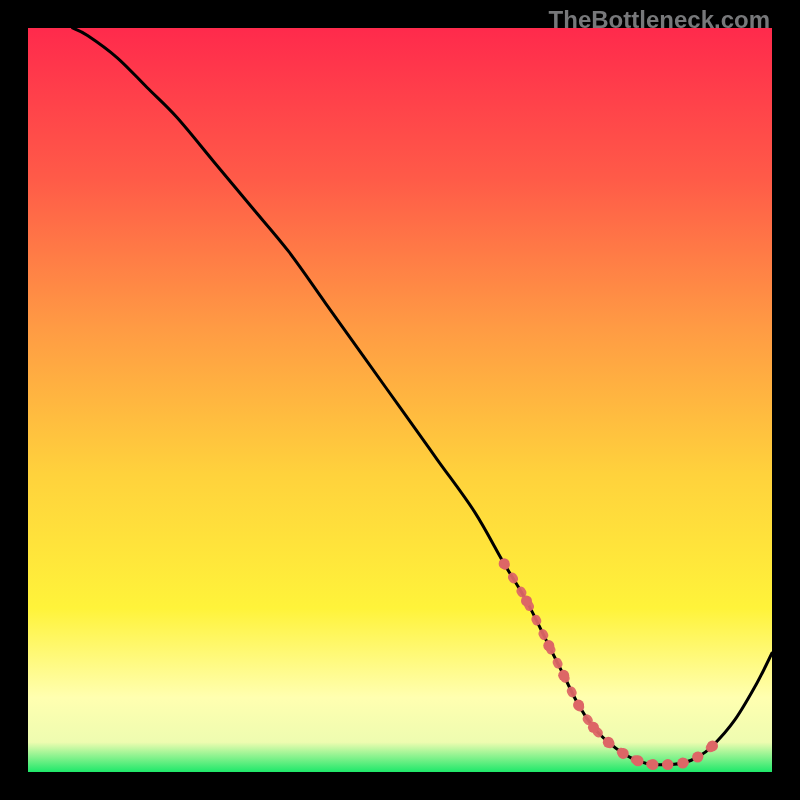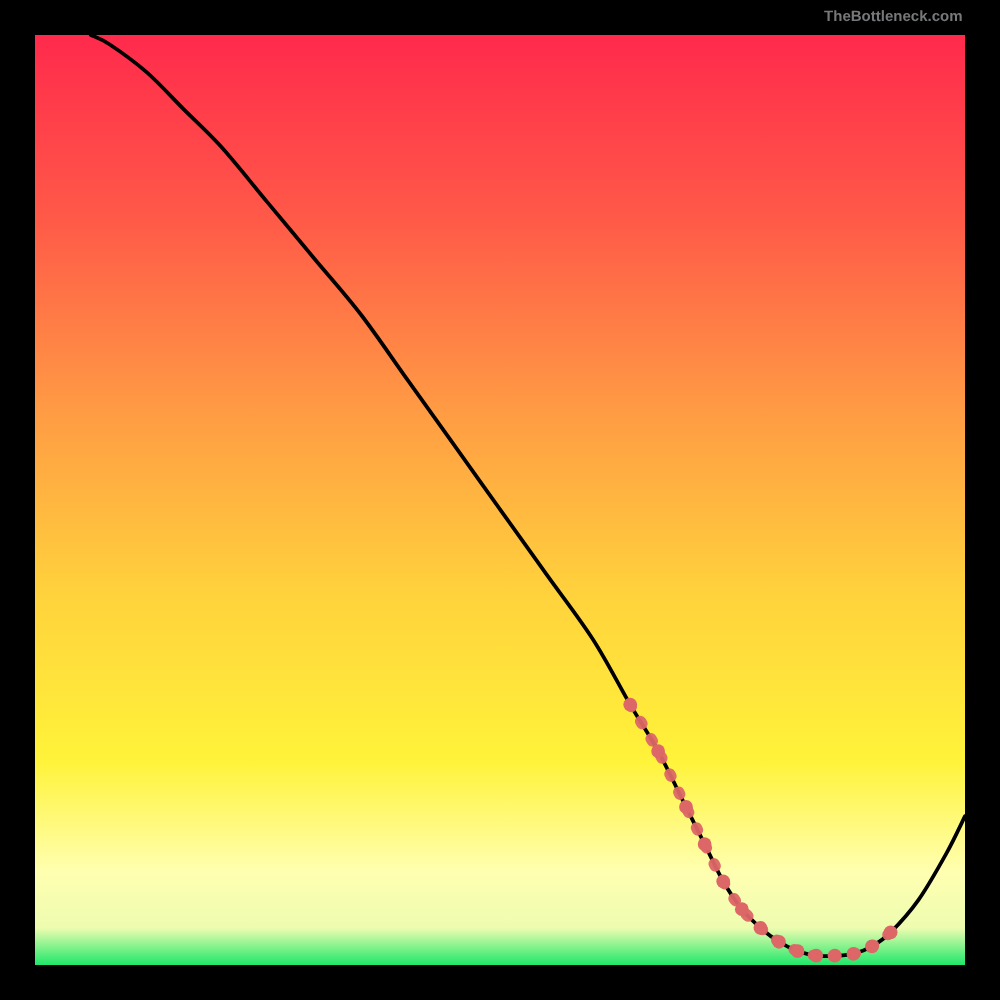--- a/index.html
+++ b/index.html
@@ -30,21 +30,21 @@
     left: 0;
     top: 0;
     width: 100%;
     height: 100%;
   }
   .watermark {
     position: absolute;
     top: 6px;
     right: 30px;
     font-family: Arial, Helvetica, sans-serif;
-    font-size: 12px;
+    font-size: 24px;
     font-weight: bold;
     color: #77787a;
     letter-spacing: 0px;
   }
 </style>
 </head>
 <body>
 
 <div class="chart-container">
   <svg class="gradient-bg" viewBox="0 0 744 744" preserveAspectRatio="none">

